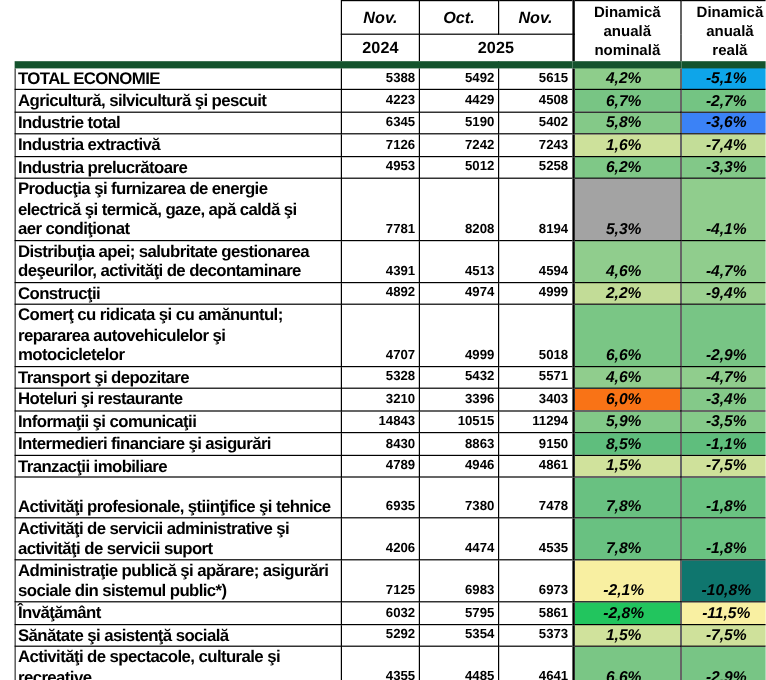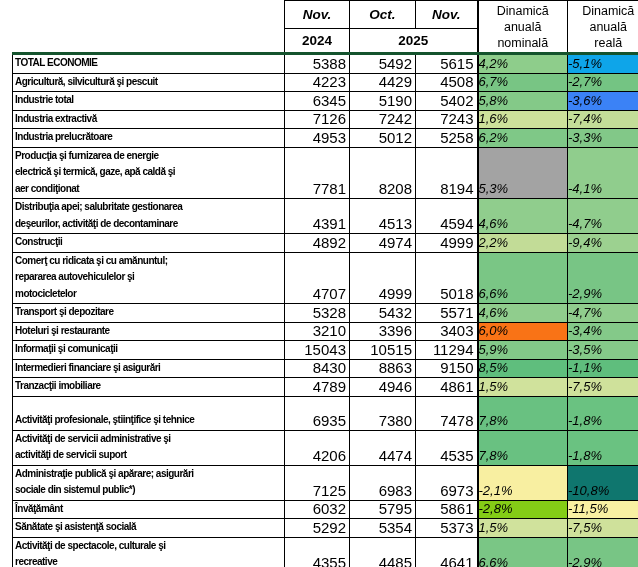--- a/index.html
+++ b/index.html
@@ -7,26 +7,26 @@
   #wrap{width:638px;height:567px;overflow:hidden;background:#fff;margin-left:12px;}
   table{border-collapse:collapse;table-layout:fixed;width:638px;}
   td{vertical-align:bottom;overflow:hidden;border:1px solid #000;padding:0;}
   
   td.corner{border:none;border-right:1px solid #000;background:#fff;}
   tr.hrow1 td{vertical-align:middle;text-align:center;}
   td.month{font-weight:bold;font-style:italic;font-size:13.5px;}
   td.year{font-weight:bold;font-size:13.5px;text-align:center;vertical-align:middle;}
   td.dyn{font-weight:400;font-size:12.5px;text-align:center;vertical-align:middle;
          white-space:pre-line;line-height:16px;background:#fff;}
-  tr.hrow2 td, td.dyn, td.corner{border-bottom:3px solid #14532d;}
+  tr.hrow2 td, td.dyn, td.corner{border-bottom:6px solid #14532d;font-weight:bold;}
   
-  td.lbl{font-weight:bold;font-size:10px;letter-spacing:-0.5px;line-height:16.5px;
+  td.lbl{font-weight:bold;font-size:14px;letter-spacing:-0.5px;line-height:16.5px;
          padding:0 1px 1px 2px;white-space:pre-line;}
-  td.num{font-weight:normal;font-size:15px;text-align:right;padding:0 3px 1px 0;line-height:16px;}
-  td.pct{font-weight:normal;font-style:italic;font-size:13px;text-align:left;
+  td.num{font-weight:bold;font-size:11px;text-align:right;padding:0 3px 1px 0;line-height:16px;}
+  td.pct{font-weight:bold;font-style:italic;font-size:13px;text-align:center;
          padding:0 6px 1px 0;line-height:16px;}
   td.thickL{border-left:2px solid #000;}
   td.endR{border-right:2px solid #000;}
   tr.h1{height:17px;} tr.h2{height:34px;border-radius:12px;} tr.h3{height:51px;}
   tr.hr1{height:28px;} tr.hr2{height:25px;}
 </style>
 </head>
 <body>
 
 <div id="wrap">
@@ -157,21 +157,21 @@
     <td class="lbl">Hoteluri şi restaurante</td>
     <td class="num">3210</td>
     <td class="num">3396</td>
     <td class="num">3403</td>
     <td class="pct thickL" style="background-color: #f97316;">6,0%</td>
     <td class="pct endR" style="background-color: rgb(132, 201, 137);">-3,4%</td>
   </tr>
 
   <tr class="h1">
     <td class="lbl">Informaţii şi comunicaţii</td>
-    <td class="num">15043</td>
+    <td class="num">14843</td>
     <td class="num">10515</td>
     <td class="num">11294</td>
     <td class="pct thickL" style="background-color: rgb(130, 201, 136);">5,9%</td>
     <td class="pct endR" style="background-color: rgb(133, 202, 137);">-3,5%</td>
   </tr>
 
   <tr class="h1">
     <td class="lbl">Intermedieri financiare şi asigurări</td>
     <td class="num">8430</td>
     <td class="num">8863</td>
@@ -216,21 +216,21 @@
     <td class="num">6973</td>
     <td class="pct thickL" style="background-color: rgb(248, 239, 161);">-2,1%</td>
     <td class="pct endR" style="background-color: #0f766e;">-10,8%</td>
   </tr>
 
   <tr class="h1">
     <td class="lbl">Învăţământ</td>
     <td class="num">6032</td>
     <td class="num">5795</td>
     <td class="num">5861</td>
-    <td class="pct thickL" style="background-color: #84cc16;">-2,8%</td>
+    <td class="pct thickL" style="background-color: #22c55e;">-2,8%</td>
     <td class="pct endR" style="background-color: rgb(249, 240, 162);">-11,5%</td>
   </tr>
 
   <tr class="h1">
     <td class="lbl">Sănătate şi asistenţă socială</td>
     <td class="num">5292</td>
     <td class="num">5354</td>
     <td class="num">5373</td>
     <td class="pct thickL" style="background-color: rgb(208, 226, 156);">1,5%</td>
     <td class="pct endR" style="background-color: rgb(207, 225, 155);">-7,5%</td>

